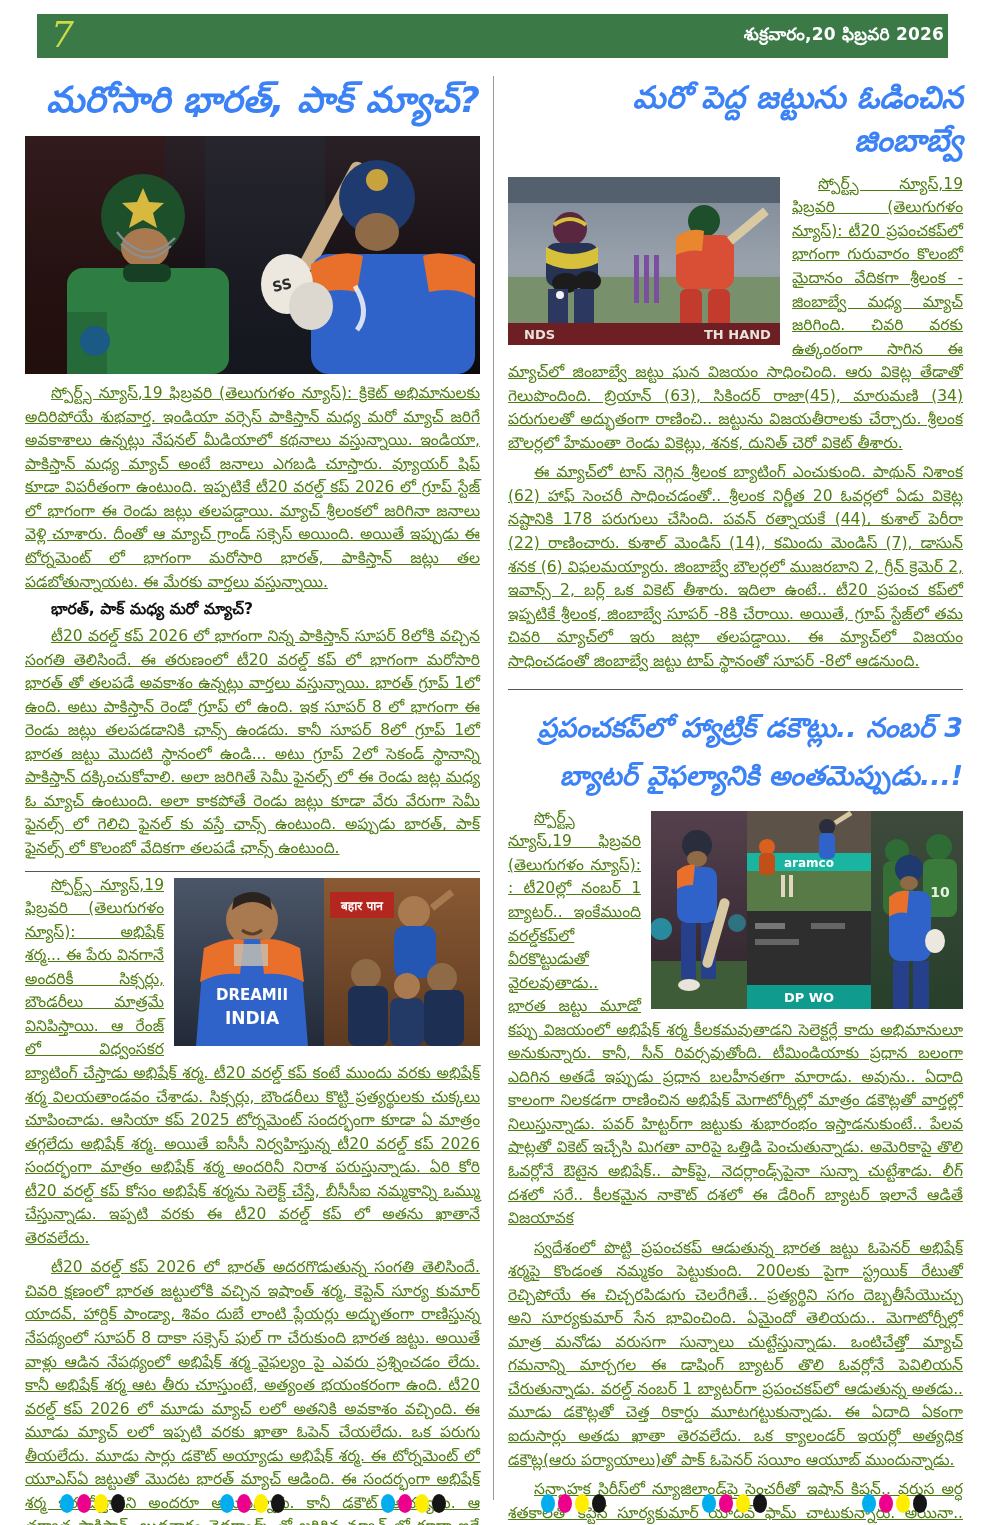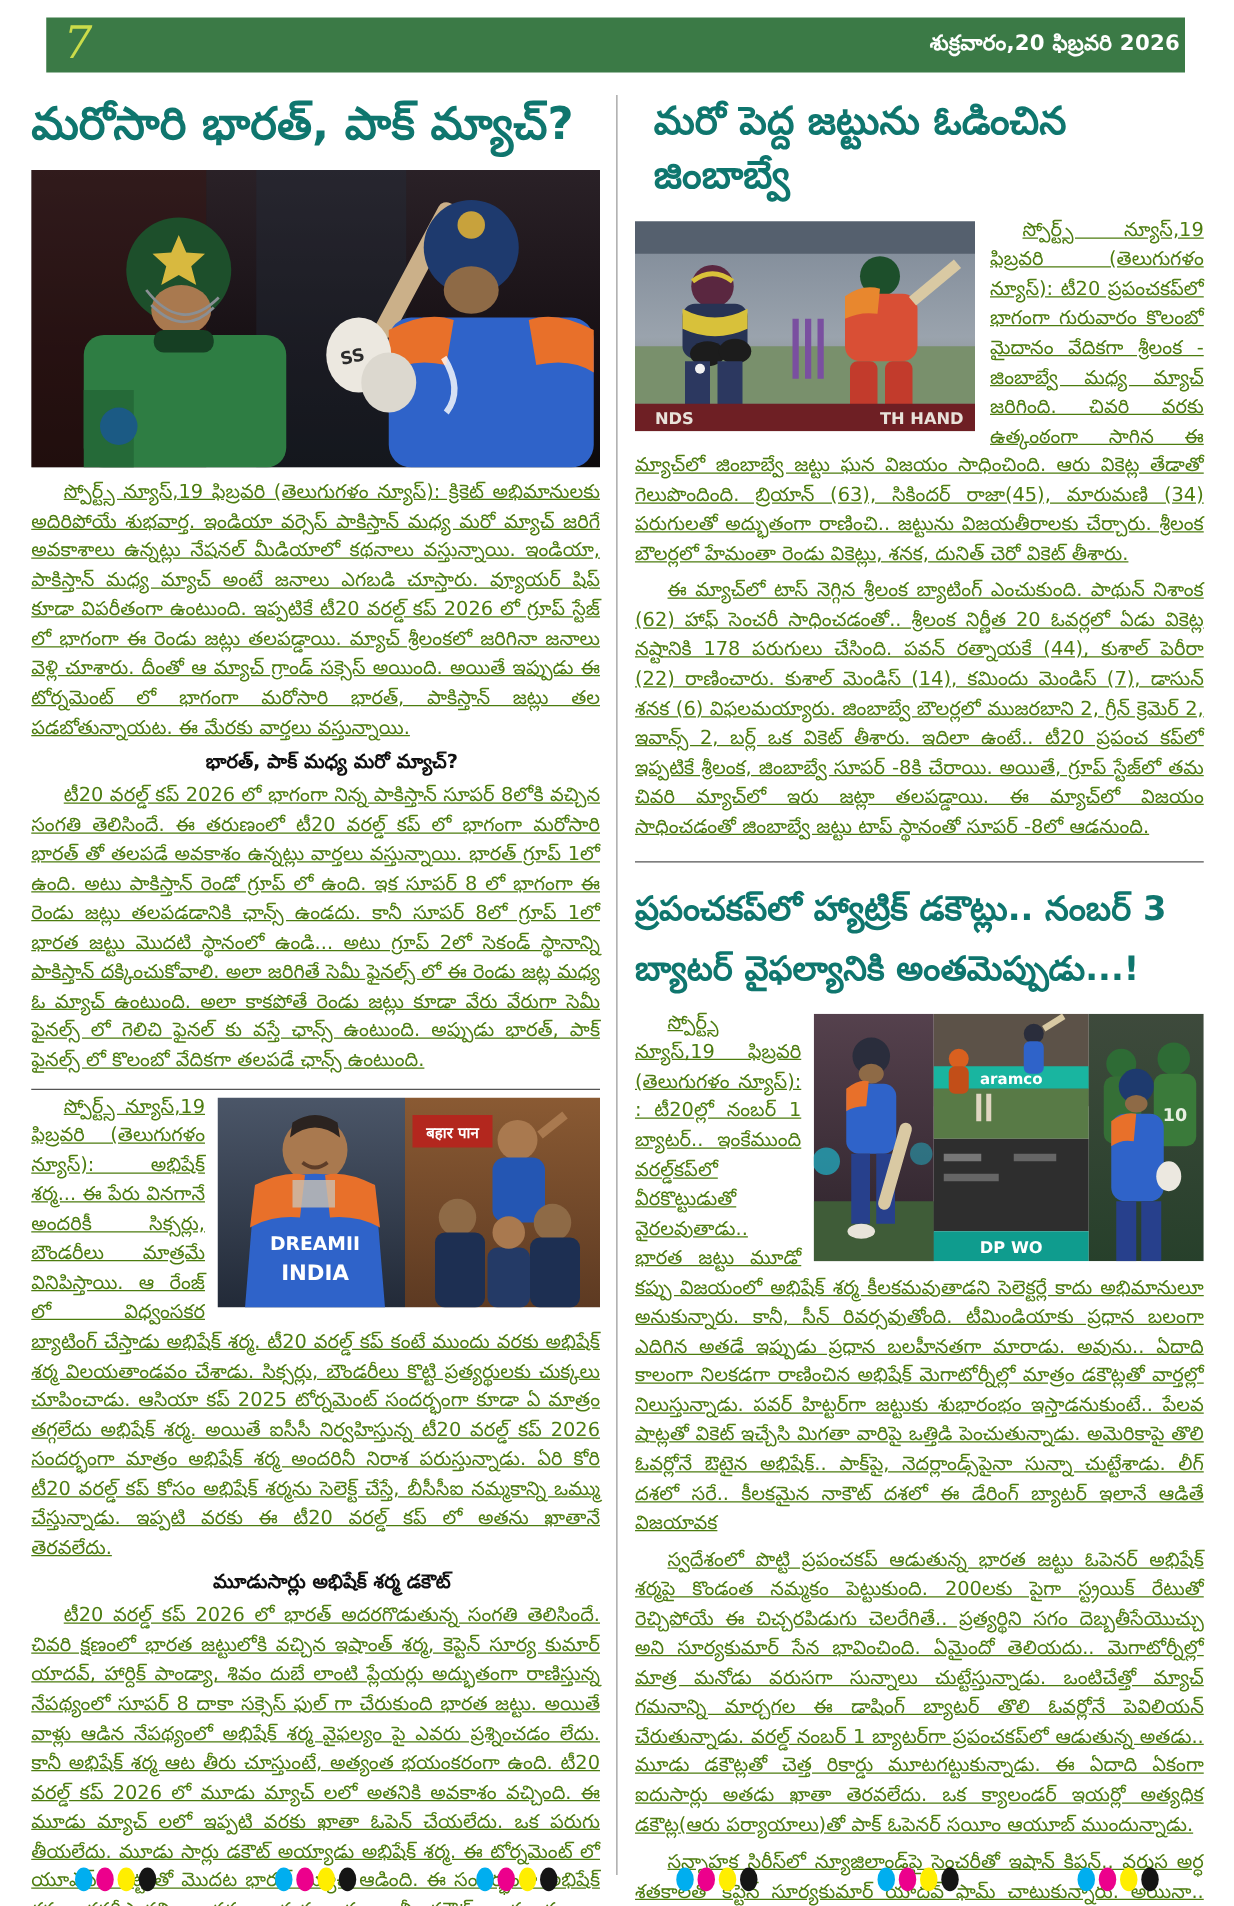--- a/index.html
+++ b/index.html
@@ -27,32 +27,32 @@
     letter-spacing:.2px;
   }
   
   .col{position:absolute;top:70px;}
   .col-left{left:25px;width:455px;}
   .col-right{left:508px;width:455px;}
   .col-divider{
     position:absolute;left:493px;top:76px;height:1424px;width:1px;
     background:#9a9a9a;
   }
-  h1,h2{margin:0;color:#0f766e;font-weight:700;text-align:left;}
+  h1,h2{margin:0;color:#3b82f6;font-weight:700;text-align:right;font-style:italic;}
   .hl-xl{font-size:36px;line-height:1.45;margin:4px 0 10px 0;}
   .hl-l{font-size:33px;line-height:1.65;margin:14px 0 10px 0;}
   .hl-r1{font-size:31px;line-height:1.4;margin:6px 0 10px 15px;}
   .hl-r2{font-size:27px;line-height:1.75;margin:14px 0 8px 0;}
   p.body{
     font-size:15.5px;line-height:1.52;text-align:justify;
     margin:0 0 6px 0;text-indent:26px;color:#4d7c0f;text-decoration:underline;
   }
   p.subhead{
     font-size:15.5px;font-weight:700;color:#111;
-    margin:2px 0 4px 0;text-indent:26px;text-align:center;
+    margin:2px 0 4px 0;text-indent:26px;text-align:left;
   }
   .rule{border:0;border-top:1px solid #555;margin:10px 0 2px 0;}
   
   .photo{display:block;}
   .ph-full{width:455px;height:238px;margin:2px 0 8px 0;}
   .ph-float-left{float:left;width:272px;height:168px;margin:4px 12px 4px 0;}
   .ph-float-right{float:right;width:306px;height:168px;margin:4px 0 6px 10px;}
   .ph-float-right2{float:right;width:312px;height:198px;margin:4px 0 6px 10px;}
   
   .regmarks{
@@ -155,21 +155,20 @@
         <rect x="220" y="48" width="42" height="52" rx="10" fill="#2456b3"></rect>
         <path d="M258 30 l20 -16" stroke="#a9794f" stroke-width="7"></path>
         <circle cx="192" cy="96" r="15" fill="#8e6a46"></circle>
         <circle cx="268" cy="100" r="15" fill="#8e6a46"></circle>
         <rect x="174" y="108" width="40" height="60" rx="8" fill="#1d2f52"></rect>
         <rect x="250" y="112" width="40" height="56" rx="8" fill="#1d2f52"></rect>
         <rect x="216" y="120" width="34" height="48" rx="8" fill="#243a66"></rect>
         <circle cx="233" cy="108" r="13" fill="#a9794f"></circle>
       </svg>
       <p class="body">స్పోర్ట్స్ న్యూస్,19 ఫిబ్రవరి (తెలుగుగళం న్యూస్): అభిషేక్ శర్మ... ఈ పేరు వినగానే అందరికీ సిక్సర్లు, బౌండరీలు మాత్రమే వినిపిస్తాయి. ఆ రేంజ్ లో విధ్వంసకర బ్యాటింగ్ చేస్తాడు అభిషేక్ శర్మ. టీ20 వరల్డ్ కప్ కంటే ముందు వరకు అభిషేక్ శర్మ విలయతాండవం చేశాడు. సిక్సర్లు, బౌండరీలు కొట్టి ప్రత్యర్థులకు చుక్కలు చూపించాడు. ఆసియా కప్ 2025 టోర్నమెంట్ సందర్భంగా కూడా ఏ మాత్రం తగ్గలేదు అభిషేక్ శర్మ. అయితే ఐసీసీ నిర్వహిస్తున్న టీ20 వరల్డ్ కప్ 2026 సందర్భంగా మాత్రం అభిషేక్ శర్మ అందరినీ నిరాశ పరుస్తున్నాడు. ఏరి కోరి టీ20 వరల్డ్ కప్ కోసం అభిషేక్ శర్మను సెలెక్ట్ చేస్తే, బీసీసీఐ నమ్మకాన్ని ఒమ్ము చేస్తున్నాడు. ఇప్పటి వరకు ఈ టీ20 వరల్డ్ కప్ లో అతను ఖాతానే తెరవలేదు.</p>
-      <p class="subhead">మూడుసార్లు అభిషేక్ శర్మ డకౌట్</p>
       <p class="body">టీ20 వరల్డ్ కప్ 2026 లో భారత్ అదరగొడుతున్న సంగతి తెలిసిందే. చివరి క్షణంలో భారత జట్టులోకి వచ్చిన ఇషాంత్ శర్మ, కెప్టెన్ సూర్య కుమార్ యాదవ్, హార్దిక్ పాండ్యా, శివం దుబే లాంటి ప్లేయర్లు అద్భుతంగా రాణిస్తున్న నేపథ్యంలో సూపర్ 8 దాకా సక్సెస్ ఫుల్ గా చేరుకుంది భారత జట్టు. అయితే వాళ్లు ఆడిన నేపథ్యంలో అభిషేక్ శర్మ వైఫల్యం పై ఎవరు ప్రశ్నించడం లేదు. కానీ అభిషేక్ శర్మ ఆట తీరు చూస్తుంటే, అత్యంత భయంకరంగా ఉంది. టీ20 వరల్డ్ కప్ 2026 లో మూడు మ్యాచ్ లలో అతనికి అవకాశం వచ్చింది. ఈ మూడు మ్యాచ్ లలో ఇప్పటి వరకు ఖాతా ఓపెన్ చేయలేదు. ఒక పరుగు తీయలేదు. మూడు సార్లు డకౌట్ అయ్యాడు అభిషేక్ శర్మ. ఈ టోర్నమెంట్ లో యూఎస్ఏ జట్టుతో మొదట భారత్ మ్యాచ్ ఆడింది. ఈ సందర్భంగా అభిషేక్ శర్మ ఇరగదీస్తాడని అందరూ అనుకున్నారు. కానీ డకౌట్ అయ్యాడు. ఆ తర్వాత పాకిస్తాన్, బుధవారం నెదర్లాండ్స్ తో జరిగిన మ్యాచ్ లో కూడా ఇదే పరిస్థితి. ఇలా మొత్తంగా మూడు మ్యాచ్ లలో మూడుసార్లు డకౌట్ అయ్యాడు అభిషేక్ శర్మ. దీంతో అభిషేక్ శర్మను ఉద్దేశించి ట్రోల్స్ చేస్తున్నారు ఫ్యాన్స్.</p>
     </div>
   </div>
 
   <div class="col col-right">
 
     <h1 class="hl-r1">మరో పెద్ద జట్టును ఓడించిన జింబాబ్వే</h1>
 
     <div class="clearfix">
 

